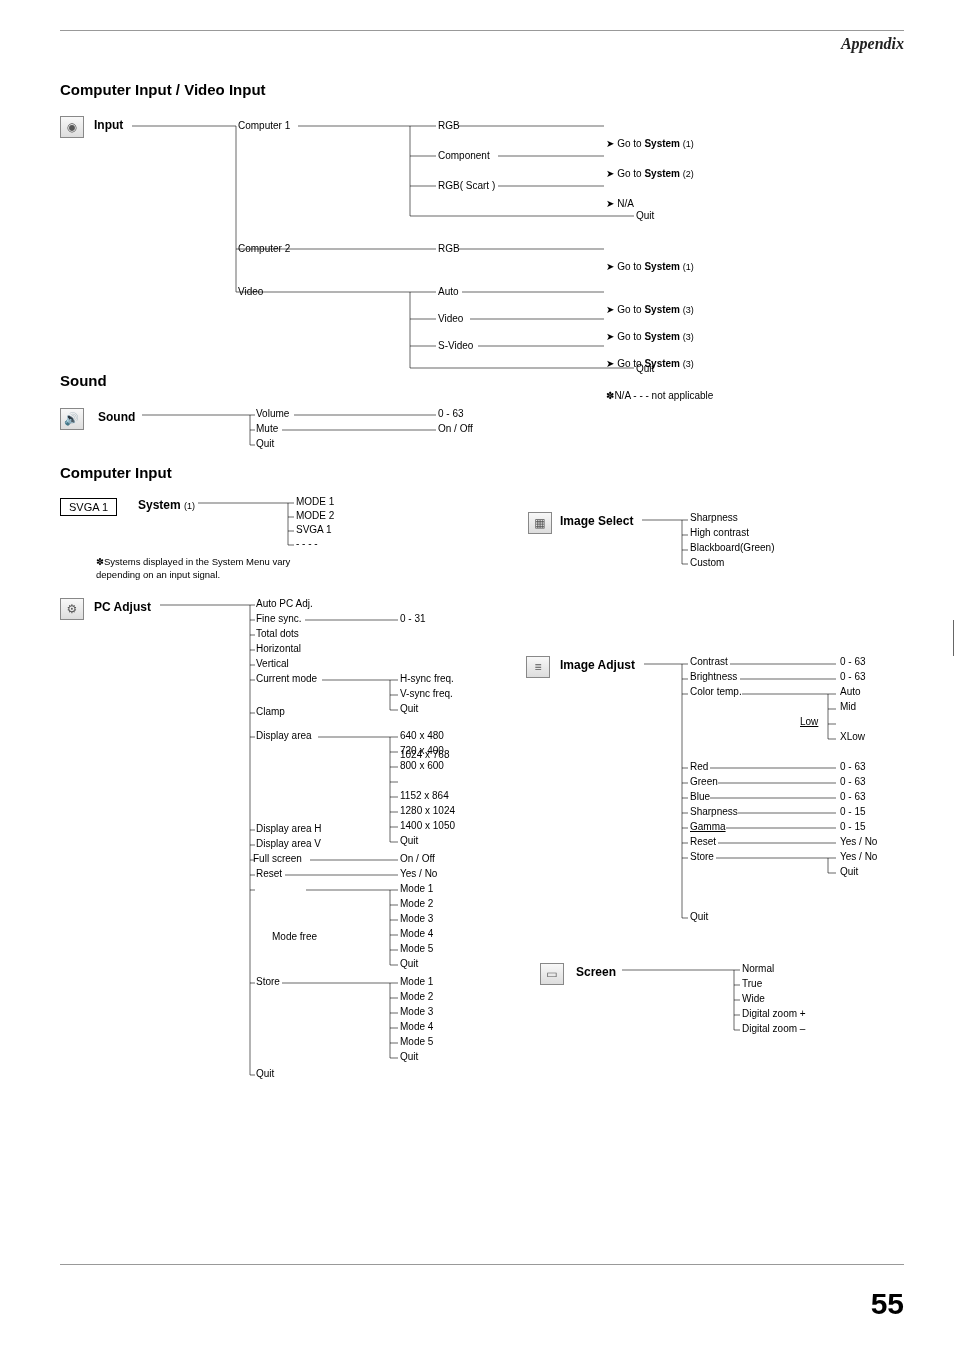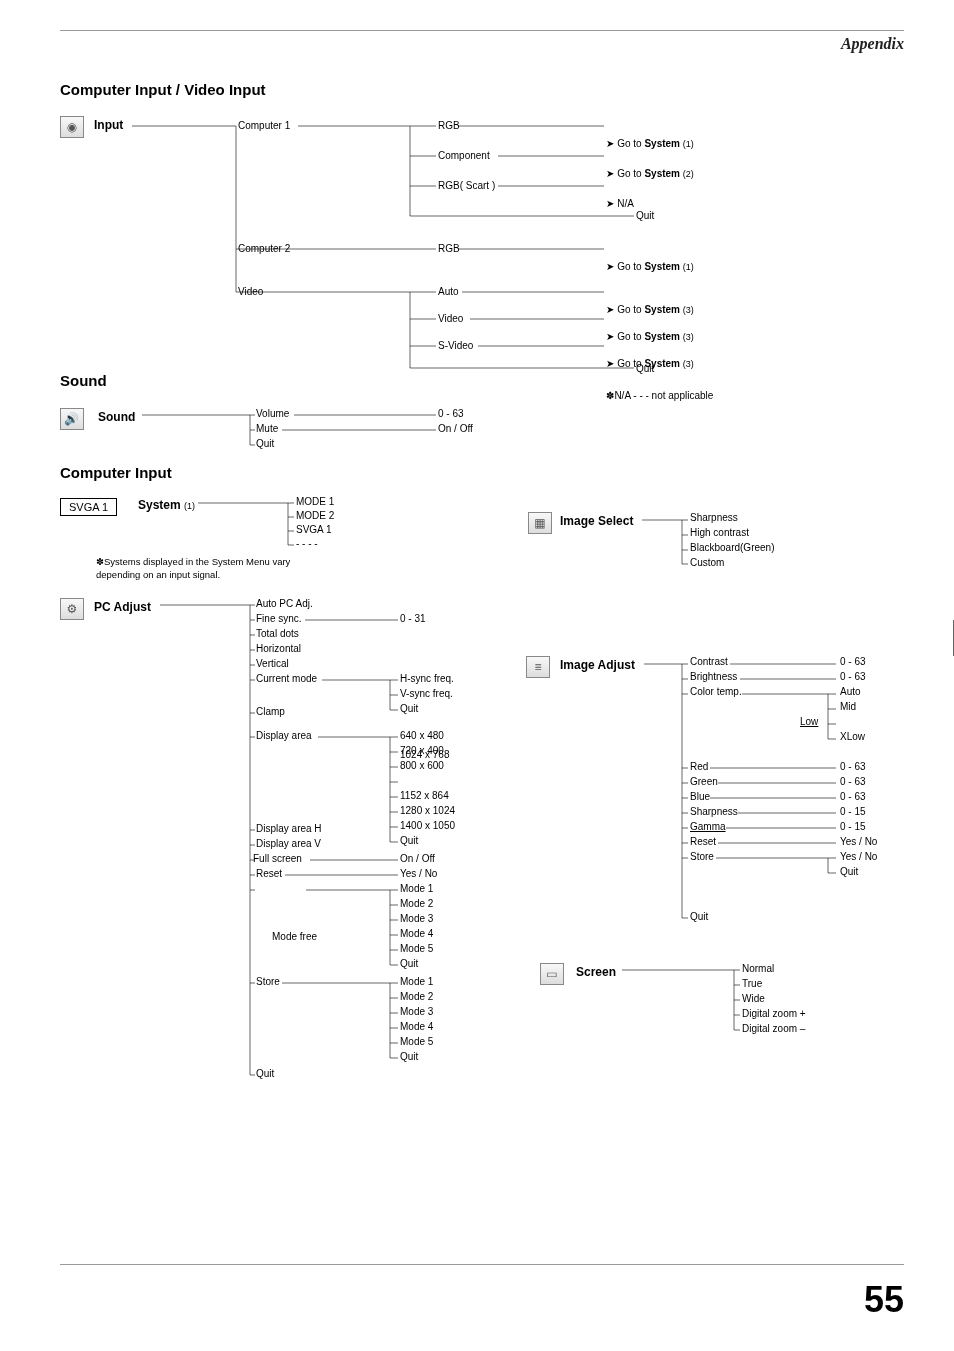--- a/index.html
+++ b/index.html
@@ -67,21 +67,21 @@
     font-size: 11px;
     display: inline-block;
     vertical-align: middle;
     background: #fff;
   }
   svg { display: block; }
   .page-num {
     position: absolute;
     bottom: 30px;
     right: 50px;
-    font-size: 36px;
+    font-size: 30px;
     font-weight: bold;
     font-family: Arial, sans-serif;
   }
   .footer-rule {
     position: absolute;
     bottom: 86px;
     left: 60px;
     right: 50px;
     border-top: 1px solid #999;
   }

